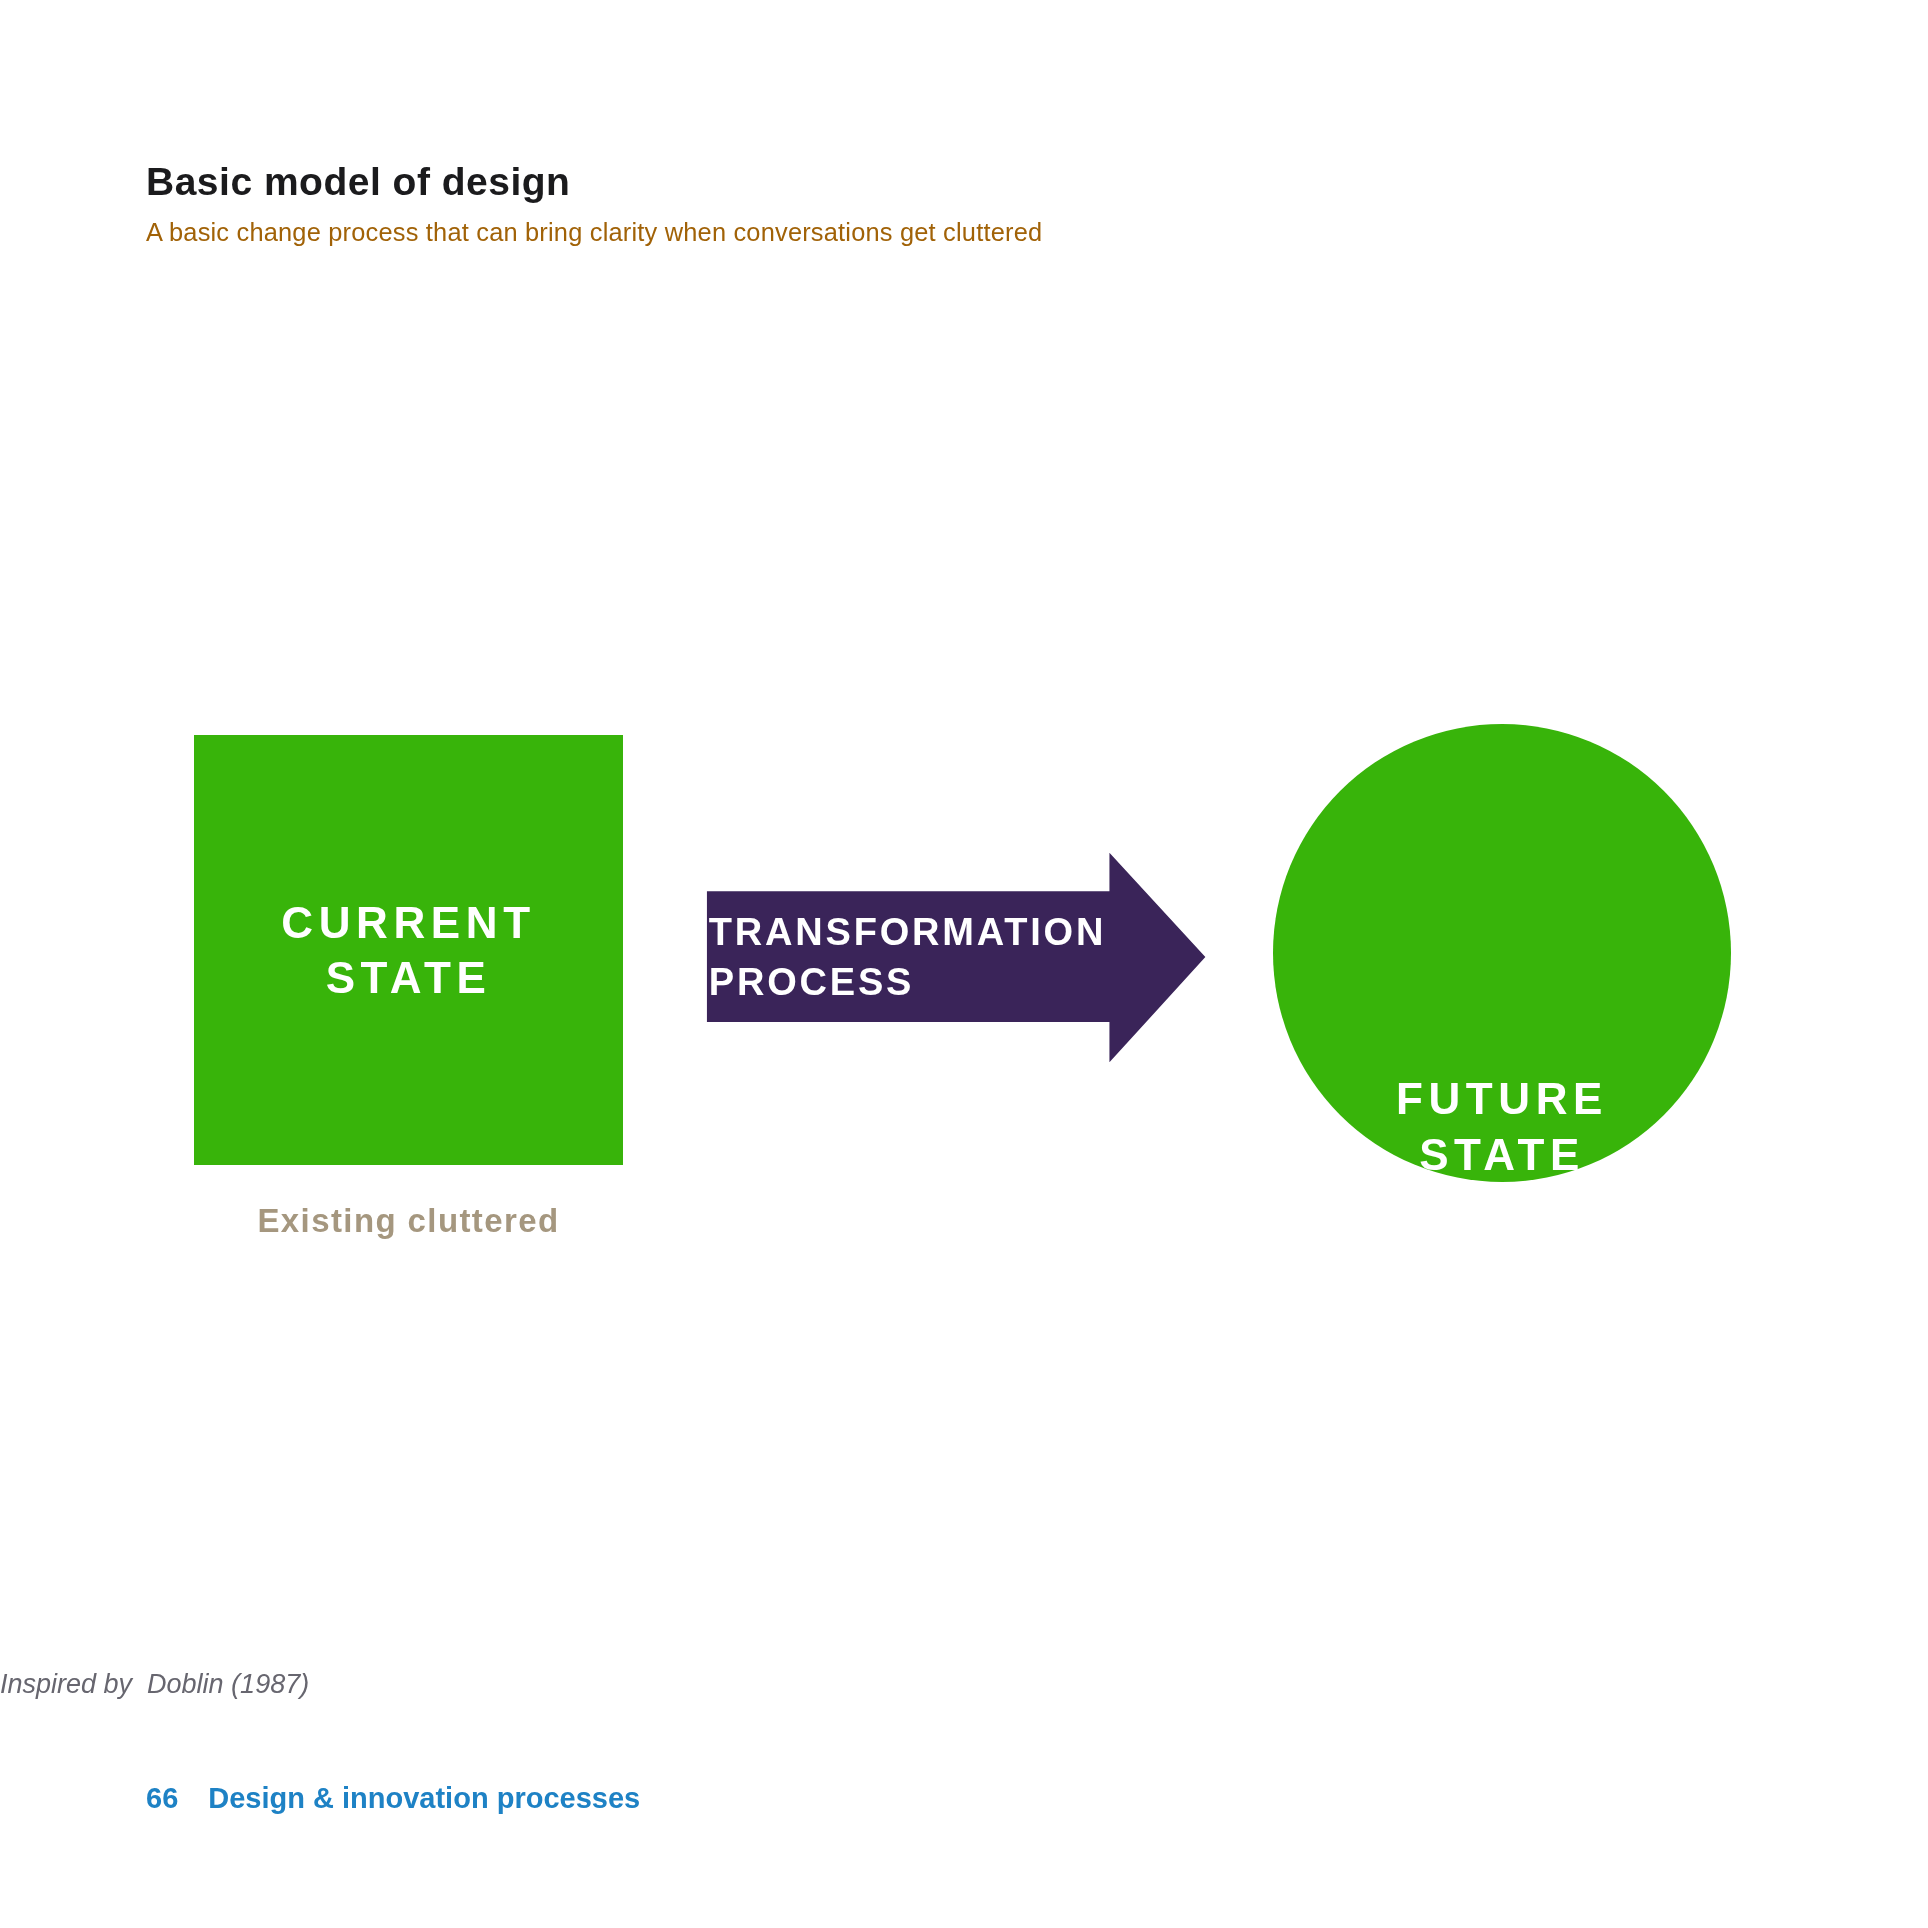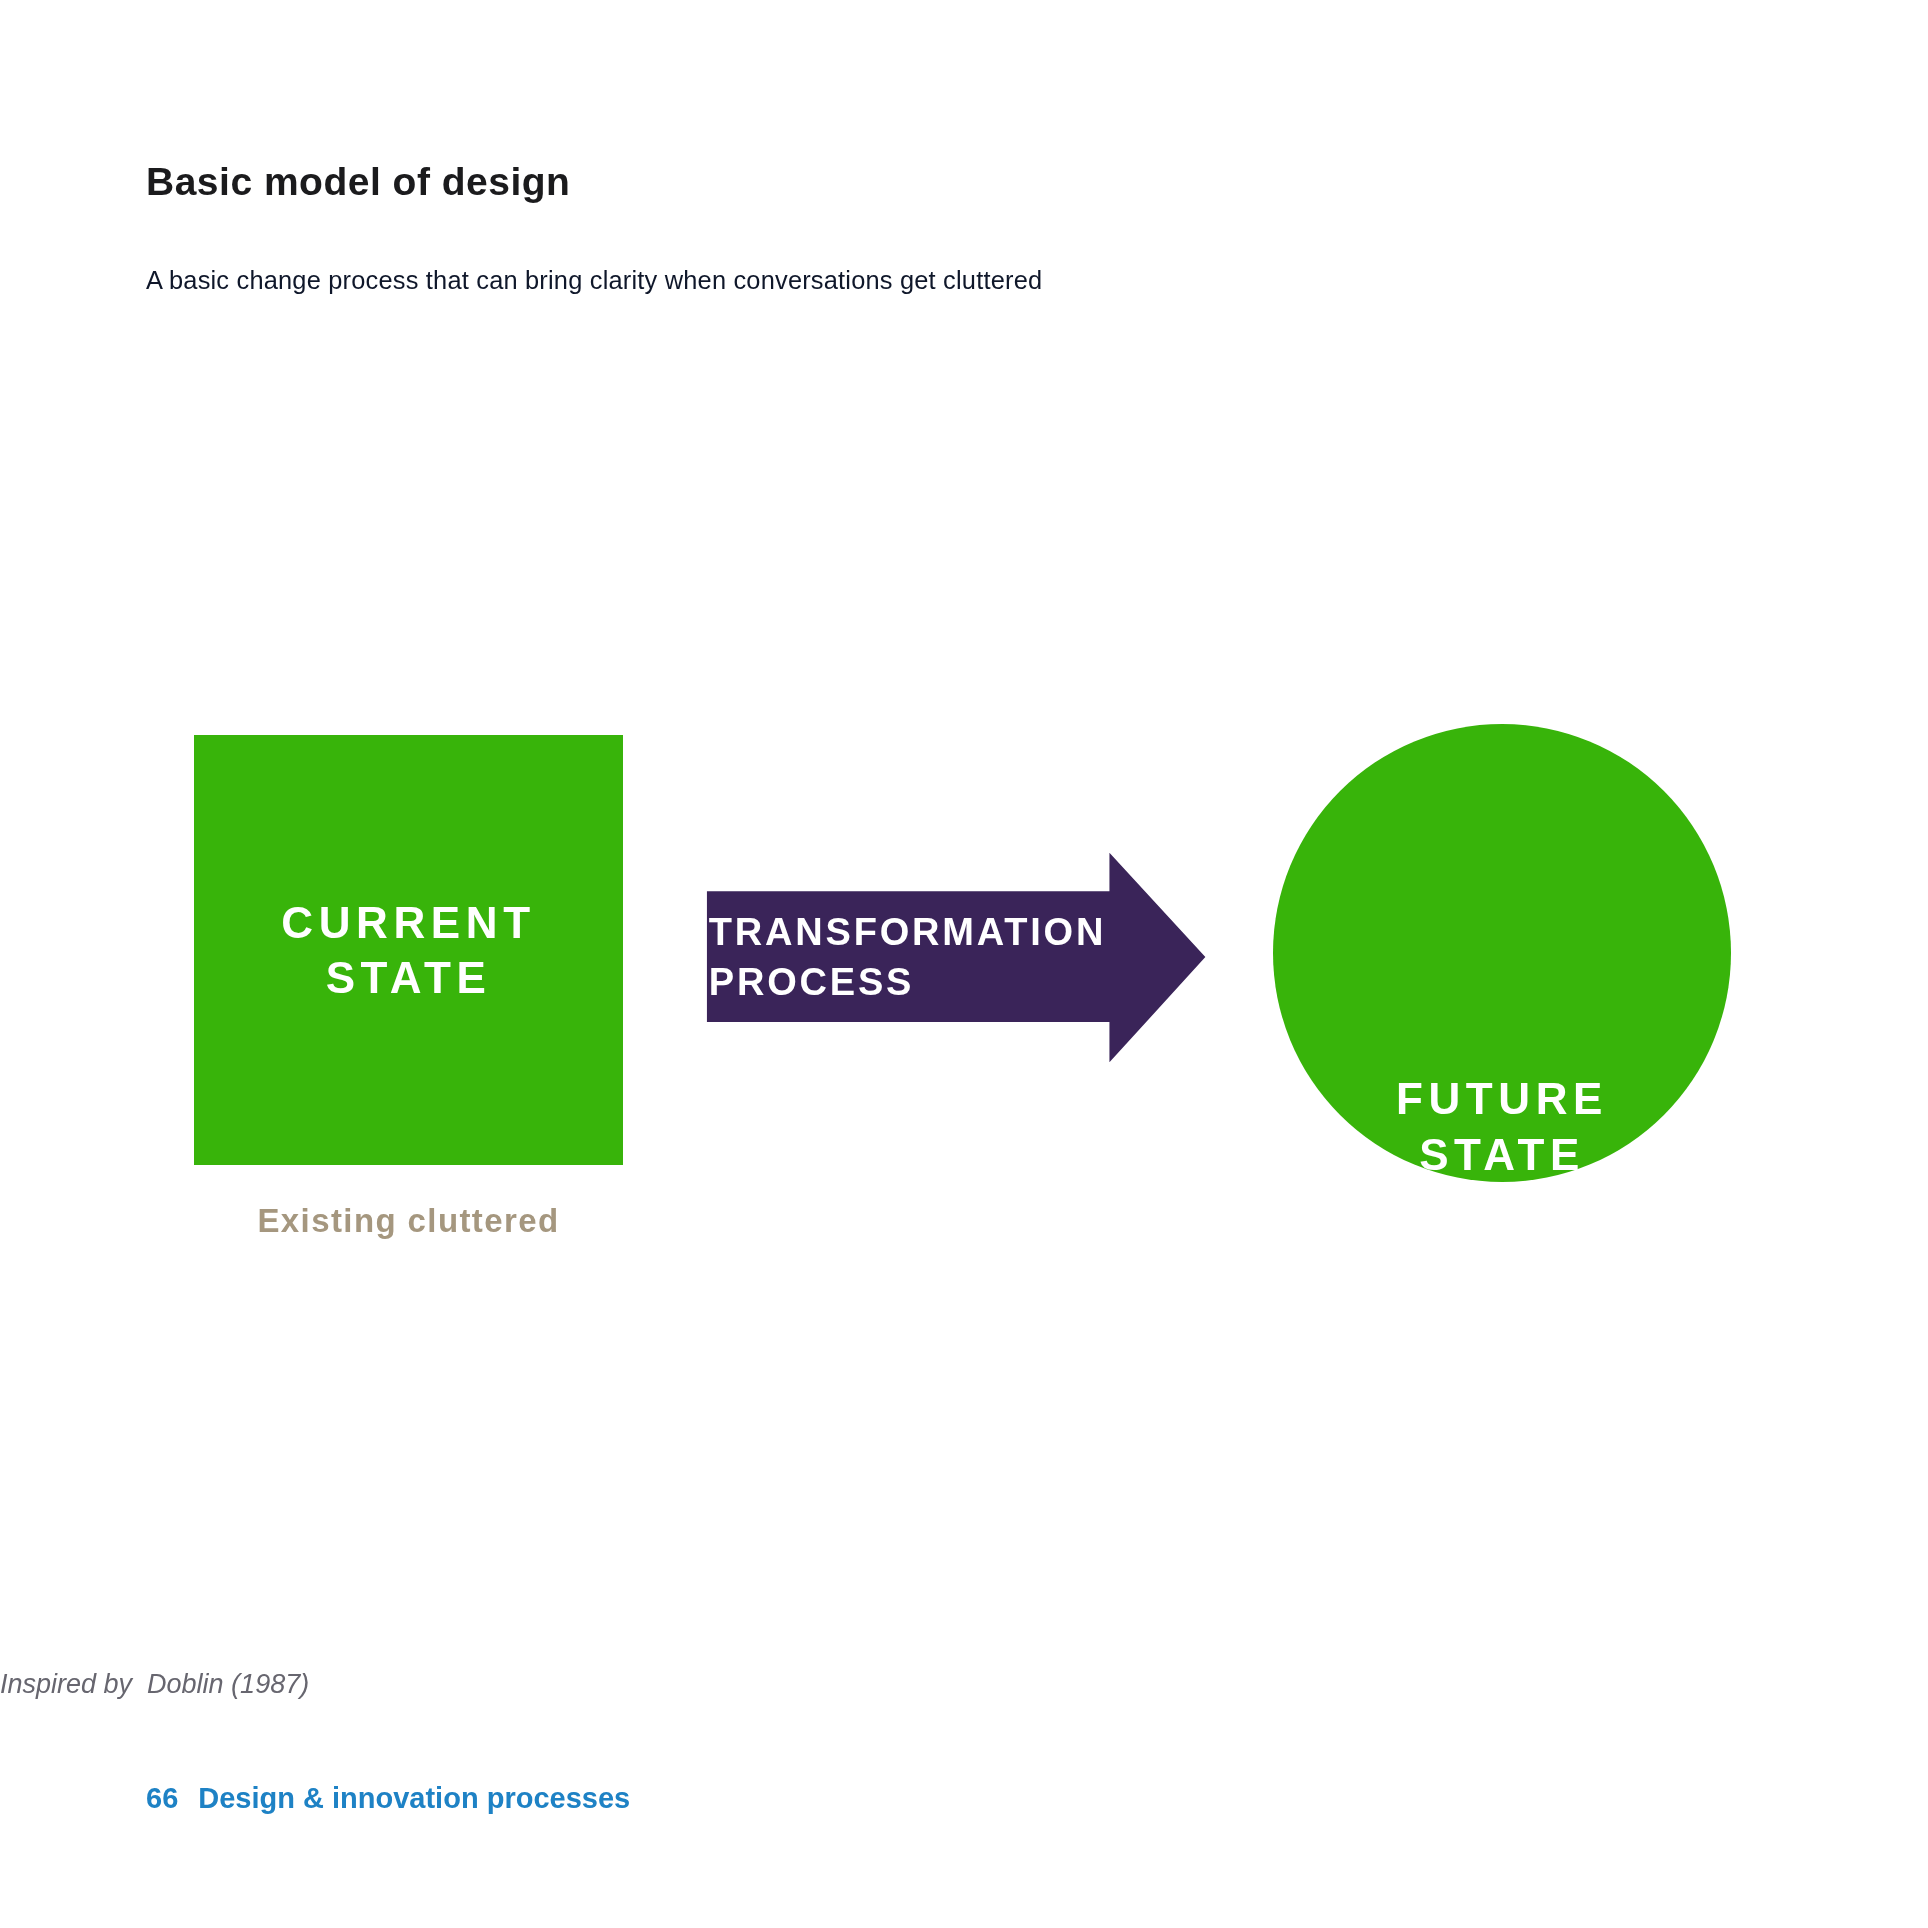--- a/index.html
+++ b/index.html
@@ -27,23 +27,22 @@
     font-weight: 700;
     color: var(--title-black, #1b1b1d);
     letter-spacing: 0.5px;
   }
   .subtitle {
     position: absolute;
     left: 146px;
     top: 218px;
     font-size: 25.4px;
     font-weight: 400;
-    color: #0f172a;
+    color: #a16207;
     letter-spacing: 0.2px;
-    margin-top: 48px;
   }
   
   .shape-square {
     position: absolute;
     left: 194px;
     top: 735px;
     width: 429px;
     height: 430px;
     background: var(--shape-green, #38b40a);
     display: flex;
@@ -119,21 +118,21 @@
     font-style: italic;
     color: var(--attribution-gray, #67666f);
     white-space: pre-wrap;
   }
   
   .footer {
     position: absolute;
     left: 146px;
     top: 1782px;
     display: flex;
-    gap: 20px;
+    gap: 30px;
     align-items: baseline;
     font-size: 29px;
     font-weight: 700;
     color: var(--footer-blue, #1e82c5);
   }
 </style>
 </head>
 <body>
 
 <div class="page">

